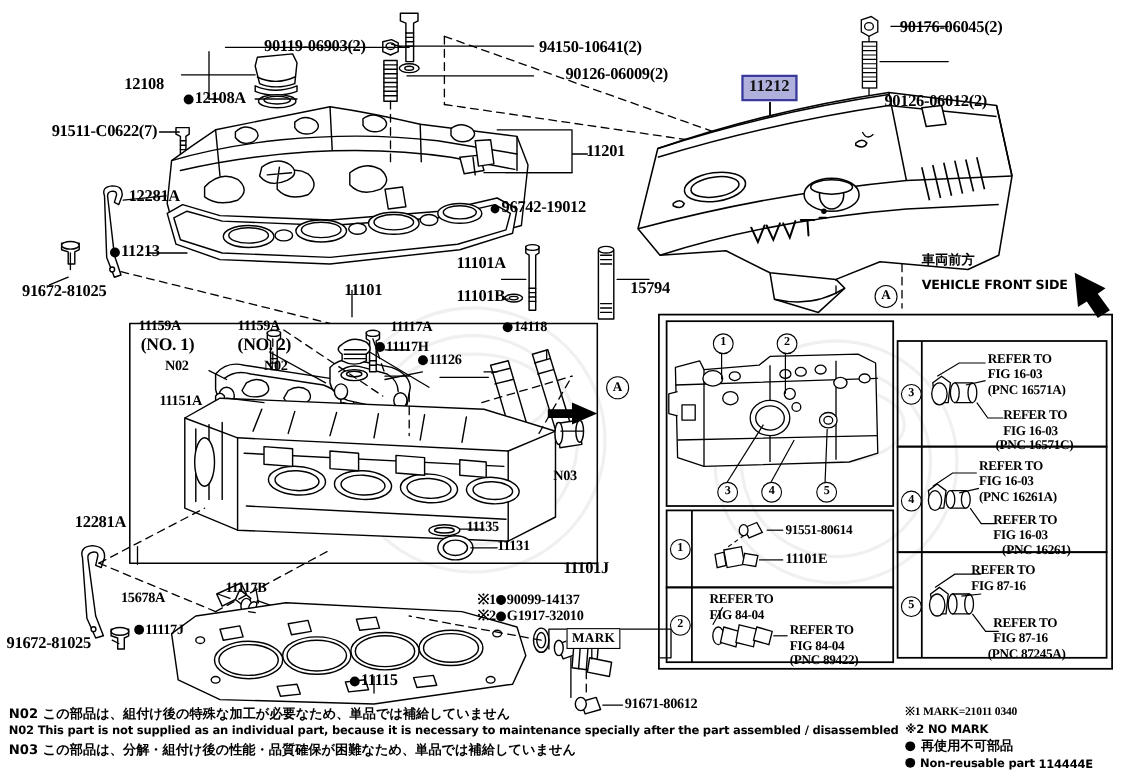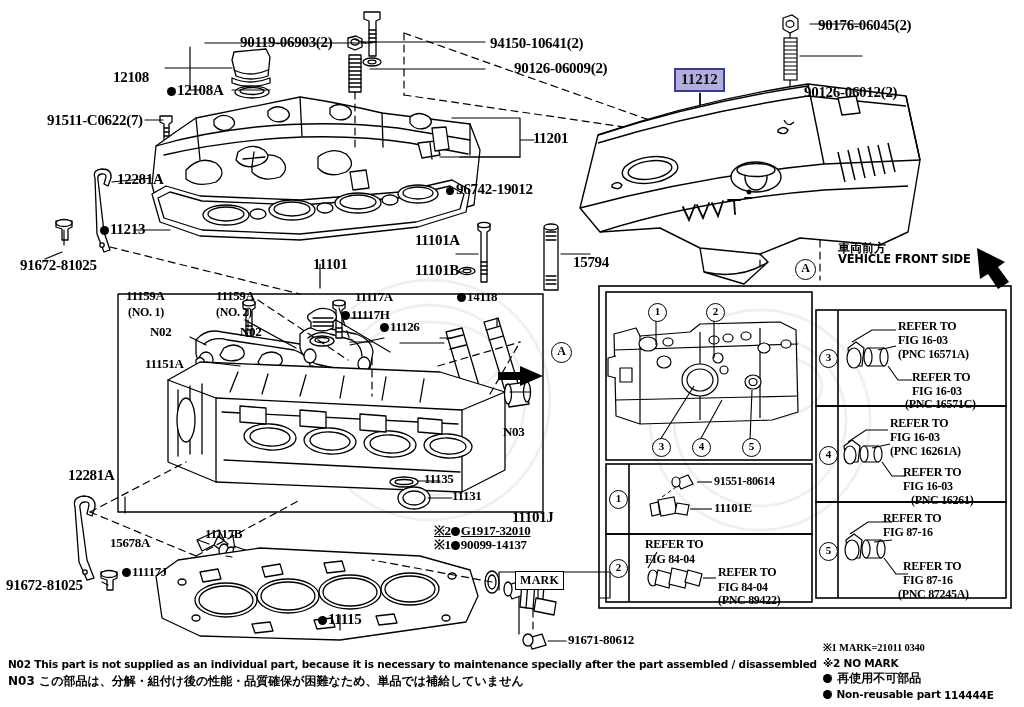--- a/index.html
+++ b/index.html
@@ -9,21 +9,21 @@
   }
   #canvas{position:absolute;left:0;top:0;width:1024px;height:707px;}
   svg{position:absolute;left:0;top:0;}
   .lbl{
     position:absolute;font-family:"Liberation Serif",serif;
     font-weight:bold;white-space:nowrap;color:#000;line-height:1;
   }
   .s15{font-size:15px;letter-spacing:-0.3px;}
   .s13{font-size:13px;letter-spacing:-0.3px;}
   .s12{font-size:12px;letter-spacing:-0.3px;}
-  .s11{font-size:12px;letter-spacing:-0.3px;}
+  .s11{font-size:16px;letter-spacing:-0.3px;}
   .jp{font-family:"DejaVu Sans",sans-serif;font-weight:bold;font-size:12px;letter-spacing:0px;}
   .en{font-family:"DejaVu Sans",sans-serif;font-weight:bold;font-size:11.5px;letter-spacing:-0.2px;}
   .en2{font-family:"DejaVu Sans",sans-serif;font-weight:bold;font-size:10.5px;letter-spacing:-0.2px;}
   .hl{
     background:#b0b0dc;border:2px solid #3a3a9c;
     padding:1px 5px 2px 5px;font-size:15px;font-weight:bold;
     font-family:"Liberation Serif",serif;color:#101010;
   }
   .bullet{
     display:inline-block;width:9px;height:9px;border-radius:50%;
@@ -539,27 +539,27 @@
 <div class="lbl s15" style="left:6px;top:578px;">91672-81025</div>
 <div class="lbl s13" style="left:110px;top:536px;">15678A</div>
 <div class="lbl s13" style="left:122px;top:553px;margin-top:12px;"><span class="bullet"></span><span>11117J</span></div>
 <div class="lbl s13" style="left:205px;top:527px;">11117B</div>
 <div class="lbl s15" style="left:318px;top:612px;"><span class="bullet"></span><span>11115</span></div>
 
 <div class="lbl s15" style="left:512px;top:510px;">11101J</div>
 <div class="lbl s13" style="left:434px;top:538px;">
   <span>※1</span><span class="bullet"></span><span>90099-14137</span>
 </div>
-<div class="lbl s13" style="left:434px;top:524px;text-decoration:underline;">
+<div class="lbl s13" style="left:434px;top:553px;">
   <span>※2</span><span class="bullet"></span><span>G1917-32010</span>
 </div>
 <div class="markbox" style="left:515px;top:571px;">MARK</div>
 <div class="lbl s13" style="left:568px;top:633px;">91671-80612</div>
 
-<div class="lbl jp" style="left:838px;top:242px;">車両前方</div>
+<div class="lbl jp" style="left:838px;top:230px;">車両前方</div>
 <div class="lbl en" style="left:838px;top:254px;">VEHICLE FRONT SIDE</div>
 <div class="circA" style="left:795px;top:259px;">A</div>
 
 <div class="diagnum" style="left:648px;top:303px;">1</div>
 <div class="diagnum" style="left:706px;top:303px;">2</div>
 <div class="diagnum" style="left:652px;top:438px;">3</div>
 <div class="diagnum" style="left:692px;top:438px;">4</div>
 <div class="diagnum" style="left:742px;top:438px;">5</div>
 
 <div class="diagnum" style="left:609px;top:490px;">1</div>
@@ -590,20 +590,21 @@
 <div class="lbl s12" style="left:903px;top:466px;">REFER TO</div>
 <div class="lbl s12" style="left:903px;top:480px;">FIG 16-03</div>
 <div class="lbl s12" style="left:898px;top:494px;margin-left:13px;">(PNC 16261)</div>
 
 <div class="lbl s12" style="left:883px;top:512px;">REFER TO</div>
 <div class="lbl s12" style="left:883px;top:526px;">FIG 87-16</div>
 <div class="lbl s12" style="left:903px;top:560px;">REFER TO</div>
 <div class="lbl s12" style="left:903px;top:574px;">FIG 87-16</div>
 <div class="lbl s12" style="left:898px;top:588px;">(PNC 87245A)</div>
 
+<div class="lbl jp" style="left:8px;top:643px;">N02  この部品は、組付け後の特殊な加工が必要なため、単品では補給していません</div>
 <div class="lbl en2" style="left:8px;top:659px;">N02  This part is not supplied as an individual part, because it is necessary to maintenance specially after the part assembled / disassembled</div>
 <div class="lbl jp" style="left:8px;top:675px;">N03  この部品は、分解・組付け後の性能・品質確保が困難なため、単品では補給していません</div>
 
 <div class="lbl en2" style="left:823px;top:643px;font-family:Liberation Serif, serif;">※1 MARK=21011 0340</div>
 <div class="lbl en2" style="left:823px;top:658px;">※2 NO MARK</div>
 <div class="lbl jp" style="left:823px;top:672px;"><span class="bullet"></span> <span>再使用不可部品</span></div>
 <div class="lbl en2" style="left:823px;top:689px;"><span class="bullet"></span> <span>Non-reusable part</span></div>
 
 <div class="lbl en2" style="left:944px;top:690px;">114444E</div>
 

